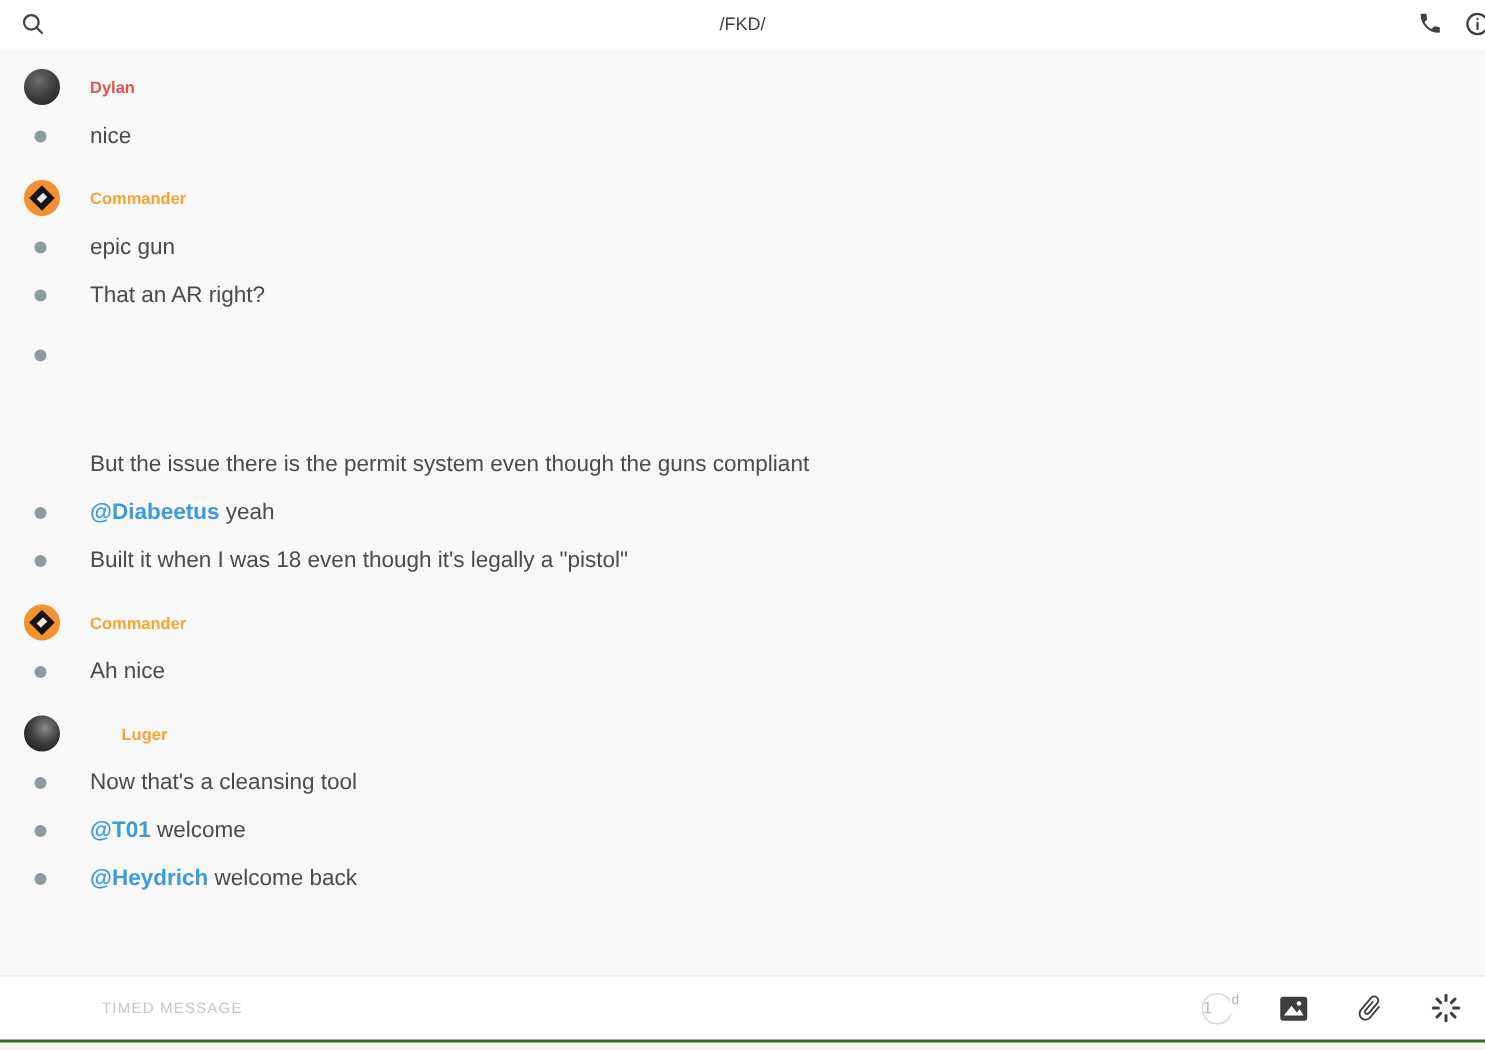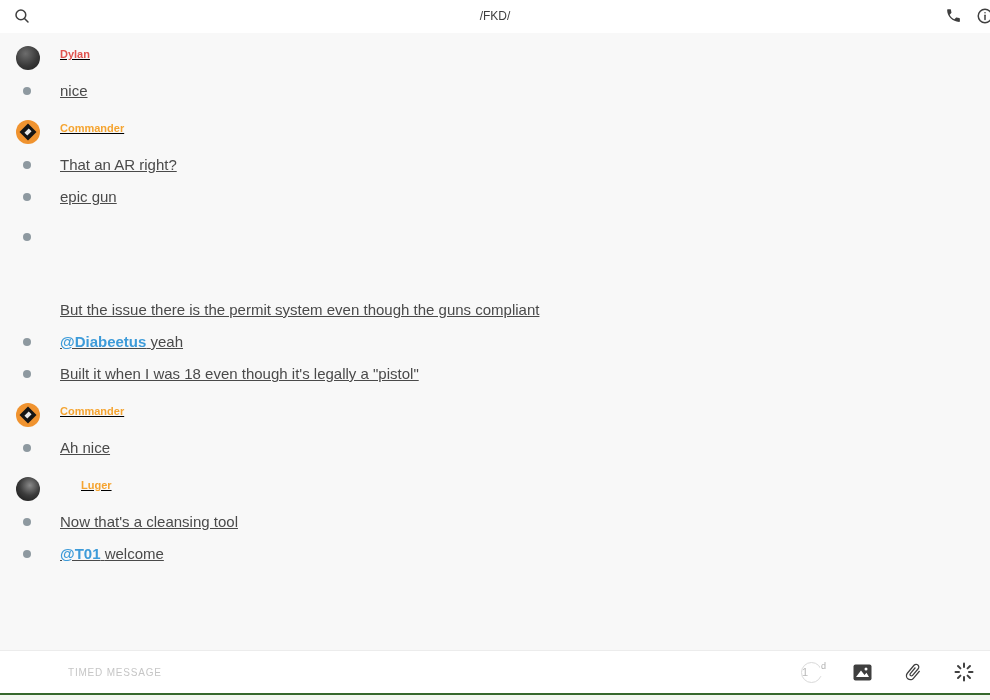--- a/index.html
+++ b/index.html
@@ -12,39 +12,39 @@
   .topbar .search { position:absolute; left:13px; top:7px; cursor:pointer; }
   .topbar .title { position:absolute; left:0; right:0; top:9px; text-align:center;
                    font-size:12px; color:#3f3f3f; font-weight:500; }
   .topbar .phone { position:absolute; right:28px; top:7px; cursor:pointer; }
   .topbar .info  { position:absolute; left:976px; top:7px; cursor:pointer; }
 
   
   .chat { flex:1 1 auto; background:#f8f8f8; padding:13px 0 0 16px; overflow:hidden; }
   .group { margin-top:18px; }
   .group:first-child { margin-top:0; }
-  .group-header { display:flex; align-items:flex-start; height:24px;text-decoration:underline; }
+  .group-header { display:flex; align-items:center; height:24px; }
   .avatar { width:24px; height:24px; border-radius:50%; flex:0 0 auto; position:relative; cursor:pointer; }
   .avatar-dylan     { background:radial-gradient(circle at 40% 32%, #6d6d6d, #3a3a3a 55%, #1d1d1d); }
   .avatar-diabeetus { background:radial-gradient(circle at 45% 28%, #595959, #1a1a1a 62%, #0d0d0d); }
   .avatar-luger     { background:radial-gradient(circle at 58% 35%, #8a8a8a, #3c3c3c 48%, #141414); }
   .avatar-commander { background:#f0932f; overflow:hidden; }
   .avatar-commander::before { content:""; position:absolute; left:6px; top:6px; width:12px; height:12px;
                               background:#151515; transform:rotate(45deg); }
   .avatar-commander::after  { content:""; position:absolute; left:10px; top:9px; width:4px; height:6px;
                               background:#e8e8e8; transform:rotate(45deg); }
   .username { margin-left:20px; margin-top:2px; font-size:11px; font-weight:bold; cursor:pointer; }
 
   .msg-row { position:relative; padding-left:44px; margin-top:10px; min-height:21px;
              font-size:15px; line-height:22px; color:#4a4a4a; max-width:540px; }
   .msg-row.gap-before { margin-top:52px; }
   .msg-dot { position:absolute; left:7px; top:7px; width:8px; height:8px; border-radius:50%;
              background:#8e99a0; }
   .msg-text { max-width:485px; display:inline; }
-  .msg-inner { max-width:485px; display:block;text-decoration:underline; }
+  .msg-inner { max-width:485px; display:block; }
   .mention { font-weight:bold; color:#3d9bd9; cursor:pointer; }
 
   
   .composer { flex:0 0 auto; height:43px; background:#ffffff; border-top:1px solid #ececec;
               display:flex; align-items:center;gap:40px; }
   .composer .placeholder { margin-left:68px; font-size:10px; letter-spacing:0.8px;
                            color:#c6c6c6; cursor:text; flex:1 1 auto; }
   .composer .tools { display:flex; align-items:center; gap:31px; margin-right:16px; }
   .timer-badge { position:relative; width:21px; height:21px; border:1.5px solid #d9d9d9;
                  border-radius:50%; color:#b9b9b9; font-size:11px; text-align:center;
@@ -97,25 +97,25 @@
   </div>
       </div>
 
   <div class="group">
     <div class="group-header">
       <span class="avatar avatar-commander"></span>
       <span class="username" style="color: rgb(245, 164, 48);">Commander</span>
     </div>
   <div class="msg-row">
     <span class="msg-dot"></span>
+    <span class="msg-inner"> <span class="msg-text">epic gun</span></span>
+  </div>
+        <div class="msg-row">
+    <span class="msg-dot"></span>
     <span class="msg-inner"> <span class="msg-text">That an AR right?</span></span>
-  </div>
-        <div class="msg-row">
-    <span class="msg-dot"></span>
-    <span class="msg-inner"> <span class="msg-text">epic gun</span></span>
   </div>
       </div>
 
   <div class="group">
   <div class="msg-row">
     <span class="msg-dot"></span>
   </div>
         <div class="msg-row gap-before">
 
     <span class="msg-inner"> <span class="msg-text">But the issue there is the permit system even though the guns compliant</span></span>
@@ -146,20 +146,24 @@
       <span class="avatar avatar-luger"></span>
       <span class="username" style="color: rgb(245, 164, 48); padding-left: 21px;">Luger</span>
     </div>
   <div class="msg-row">
     <span class="msg-dot"></span>
     <span class="msg-inner"> <span class="msg-text">Now that's a cleansing tool</span></span>
   </div>
         <div class="msg-row">
     <span class="msg-dot"></span>
     <span class="msg-inner"><span class="mention">@T01</span> <span class="msg-text">welcome</span></span>
+  </div>
+        <div class="msg-row">
+    <span class="msg-dot"></span>
+    <span class="msg-inner"><span class="mention">@Heydrich</span> <span class="msg-text">welcome back</span></span>
   </div>
       </div>
 
 </div>
 
   <div class="composer">
     <div class="placeholder">TIMED MESSAGE</div>
     <div class="tools">
       <div class="timer-badge tool">
         <span>1</span>

